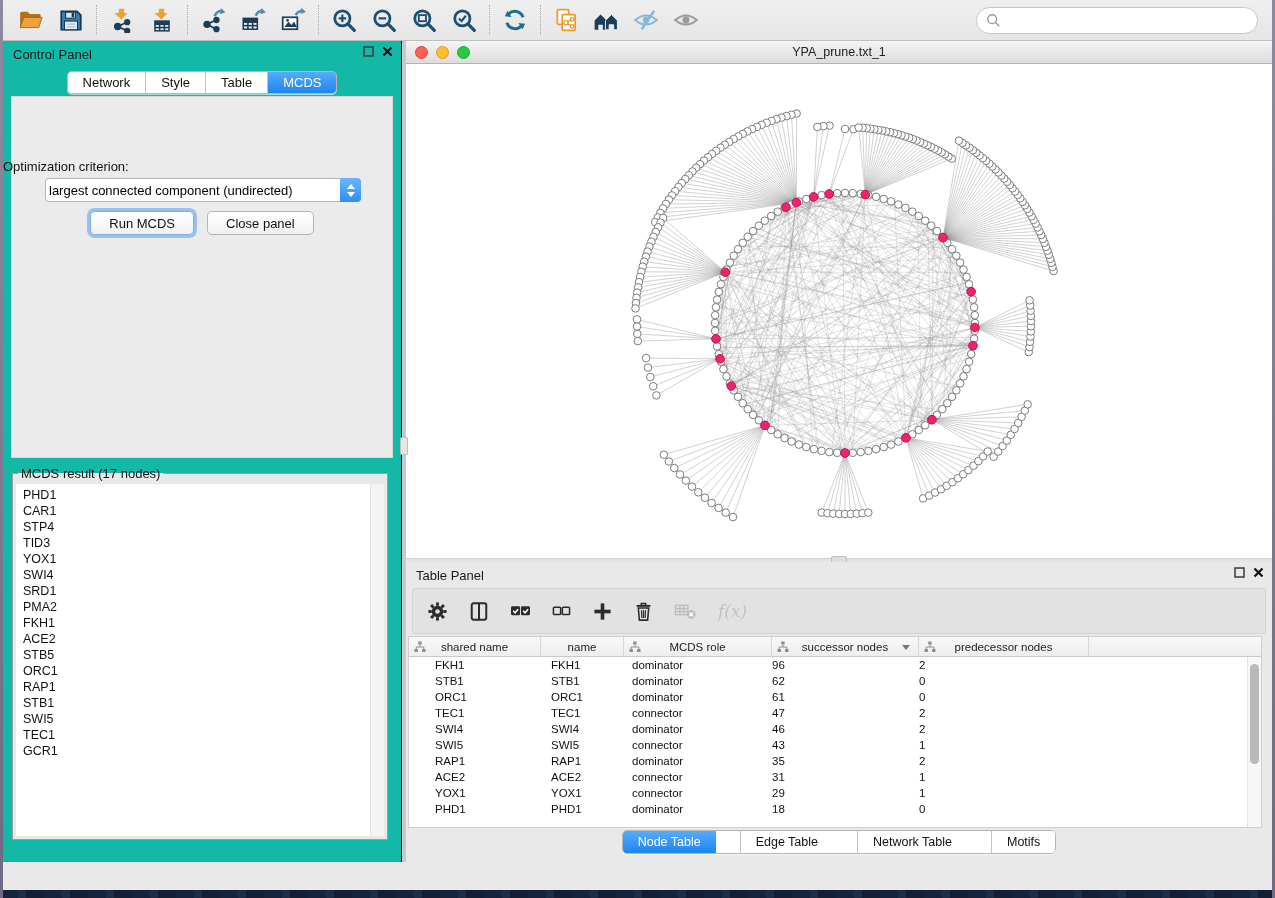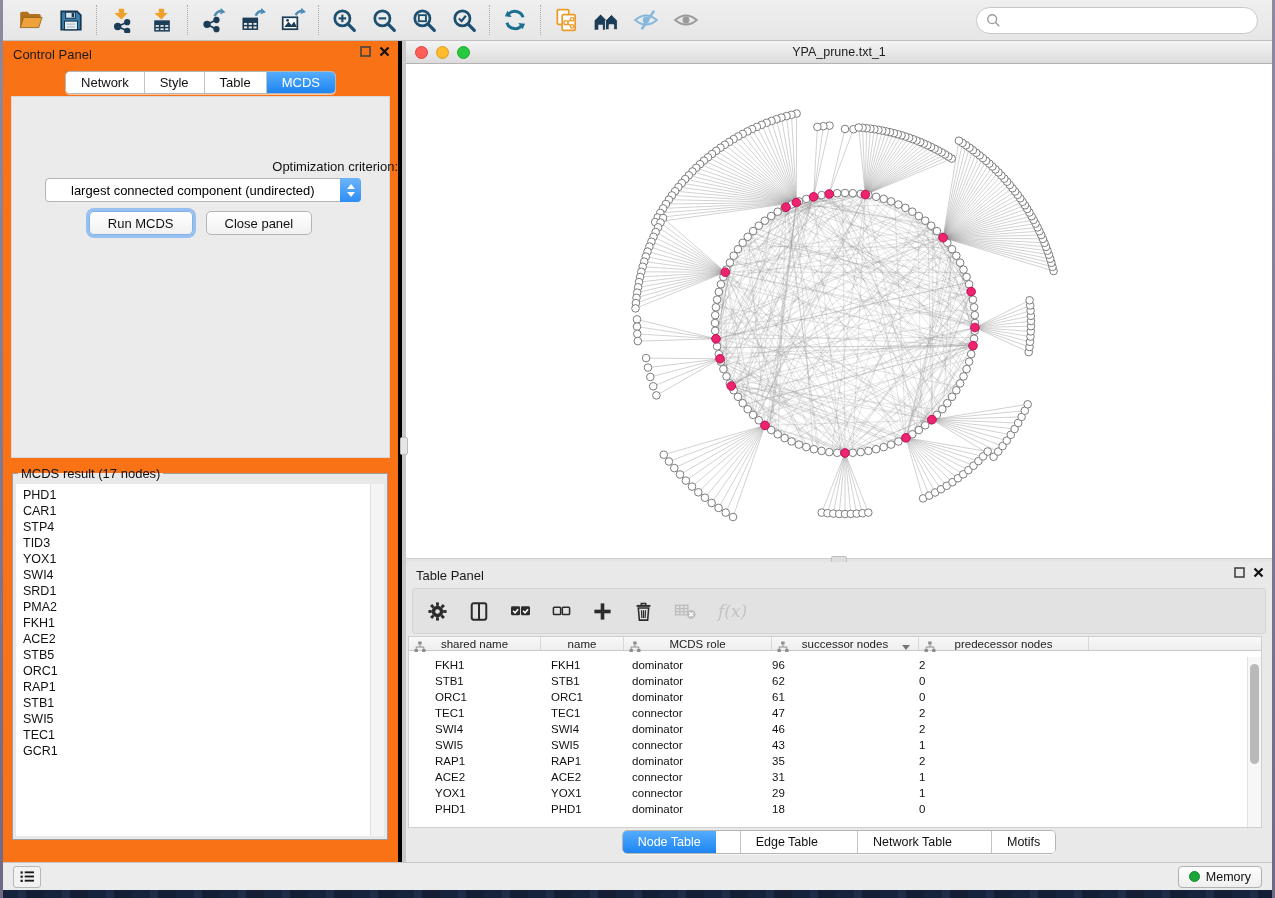--- a/index.html
+++ b/index.html
@@ -13,37 +13,37 @@
   #toolbar { position:absolute; left:3px; right:3px; top:0; height:41px; background:linear-gradient(#efefef,#e6e6e6);
              border-bottom:1px solid #bfbfbf; display:flex; align-items:center; padding-left:8px; z-index:10; }
   .tb-btn { width:40px; height:36px; display:flex; align-items:center; justify-content:center; cursor:default; }
   .tb-btn svg { width:26px; height:26px; }
   .tb-sep { width:1px; height:30px; border-left:1px dotted #a9a9a9; margin:0 5px; }
   #search-box { position:absolute; right:14px; top:7px; width:282px; height:27px; background:#fff;
                 border:1px solid #c7c7c7; border-radius:14px; display:flex; align-items:center; padding-left:9px; }
   #search-box input { border:none; outline:none; flex:1; font-size:13px; background:transparent; margin-left:5px; }
 
   
-  #control-panel { position:absolute; left:3px; top:41px; width:399px; bottom:36px; background:#f97316; border-right:4px solid #000000; }
+  #control-panel { position:absolute; left:3px; top:41px; width:399px; bottom:36px; background:#14b8a6; border-right:1px solid #000000; }
   .panel-header { position:relative; height:26px; display:flex; align-items:center; padding:0 10px; font-size:13px; color:#1a1a1a; }
   .win-btns { position:absolute; right:8px; top:5px; display:flex; gap:8px; align-items:center; }
   .win-btns svg { display:block; }
   .cp-inner { position:absolute; left:8px; right:8px; top:55px; height:362px; background:#ebebeb; border:1px solid #d8d8d8; }
 
   .seg-tabs { display:flex; justify-content:center; }
   #cp-tabs { position:absolute; left:0; right:0; top:30px; height:23px; z-index:5; }
   .seg-group { display:flex; border:1px solid #b5b5b5; border-radius:5px; overflow:hidden; background:#fff; height:23px; box-shadow:0 1px 0 rgba(255,255,255,.6); }
   .seg-btn { padding:0 15px; font-size:13px; line-height:21px; color:#111; background:#fff; border-left:1px solid #c4c4c4; cursor:default; }
   .seg-btn:first-child { border-left:none; }
   .seg-selected { background:linear-gradient(#55acfc,#1d85f1); color:#fff; }
 
-  .opt-label { position:absolute; left:0; right:0; top:118px; text-align:right; font-size:13px; color:#111; }
+  .opt-label { position:absolute; left:0; right:0; top:118px; text-align:left; font-size:13px; color:#111; }
   .dropdown { position:absolute; left:42px; top:137px; width:316px; height:24px; background:#fff; border:1px solid #b3b3b3;
               border-radius:4px; display:flex; align-items:center; font-size:13px; }
-  .dropdown .dd-text { flex:1; padding-left:25px; white-space:nowrap; overflow:hidden; }
+  .dropdown .dd-text { flex:1; padding-left:3px; white-space:nowrap; overflow:hidden; }
   .dd-stepper { width:21px; height:24px; margin:-1px -1px -1px 0; border-radius:0 4px 4px 0;
                 background:linear-gradient(#6db5fb,#2e8df5); display:flex; flex-direction:column; align-items:center; justify-content:center; gap:3px; }
   .dd-up { width:0; height:0; border-left:4px solid transparent; border-right:4px solid transparent; border-bottom:5px solid #fff; }
   .dd-down { width:0; height:0; border-left:4px solid transparent; border-right:4px solid transparent; border-top:5px solid #fff; }
 
   .btn-row { position:absolute; left:0; right:0; top:170px; display:flex; justify-content:center; gap:13px; }
   .mac-btn { font-family:"Liberation Sans",sans-serif; font-size:13px; color:#111; background:linear-gradient(#ffffff,#f1f1f1);
              border:1px solid #b5b5b5; border-radius:5px; height:24px; padding:0 18px; cursor:default; }
   .mac-btn.focused { box-shadow:0 0 0 3px rgba(106,168,243,.65); border-color:#7fb0e8; }
 
@@ -70,21 +70,21 @@
   #h-splitter .grip-h { position:absolute; left:50%; top:-3px; width:16px; height:8px; margin-left:-8px; background:#dedede; border:1px solid #bfbfbf; border-radius:2px; }
 
   
   #table-panel { position:absolute; left:406px; right:3px; top:562px; bottom:36px; background:#e9e9e9; }
   #tp-toolbar { position:absolute; left:6px; right:6px; top:26px; height:46px; background:#e2e2e2; border:1px solid #d4d4d4;
                 border-radius:3px; display:flex; align-items:center; padding-left:14px; gap:21px; }
   #tp-toolbar .tp-ic { display:flex; align-items:center; justify-content:center; }
   .fx-label { font-family:"DejaVu Serif", serif; font-style:italic; font-size:17px; color:#c3c3c3; }
 
   #node-table { position:absolute; left:2px; right:10px; top:74px; height:192px; background:#fff; border:1px solid #cfcfcf; }
-  #t-head { display:flex; height:14px; background:linear-gradient(#f8f8f8,#eeeeee); border-bottom:1px solid #c9c9c9; }
+  #t-head { display:flex; height:20px; background:linear-gradient(#f8f8f8,#eeeeee); border-bottom:1px solid #c9c9c9; }
   .th { position:relative; display:flex; align-items:center; justify-content:center; font-size:11.5px; color:#222;
         border-right:1px solid #d7d7d7; flex:none; }
   .th .tree-ic { position:absolute; left:5px; top:4px; }
   .th-fill { flex:1; border-right:none; }
   .sort-ic { position:absolute; right:8px; top:8px; width:0; height:0; border-left:4px solid transparent; border-right:4px solid transparent; border-top:5px solid #777; }
   #t-body { position:absolute; left:0; right:14px; top:20px; bottom:0; overflow:hidden; }
   .tr { display:flex; height:16px; align-items:center; }
   .td { font-size:11.5px; color:#111; flex:none; white-space:nowrap; }
   .td.c0 { padding-left:26px; }
   .td.c1 { padding-left:10px; }
@@ -1389,35 +1389,15 @@
     <div class="seg-tabs" id="table-tabs">
       <div class="seg-group" id="table-tab-group">
           <div class="seg-btn seg-selected">Node Table</div>
           <div class="seg-btn">Edge Table</div>
           <div class="seg-btn">Network Table</div>
           <div class="seg-btn">Motifs</div>
         </div>
     </div>
   </div>
 
-  <div id="status-bar">
-    <button class="status-left-btn">
-      <svg width="15" height="13" viewBox="0 0 16 14">
-        <g stroke="#1a1a1a" stroke-width="2">
-          <line x1="5" y1="2.5" x2="15" y2="2.5"></line>
-            <line x1="5" y1="7" x2="15" y2="7"></line>
-            <line x1="5" y1="11.5" x2="15" y2="11.5"></line>
-        </g>
-        <g fill="#1a1a1a">
-          <rect x="0.5" y="1.5" width="2.4" height="2.4"></rect>
-            <rect x="0.5" y="6" width="2.4" height="2.4"></rect>
-            <rect x="0.5" y="10.5" width="2.4" height="2.4"></rect>
-        </g>
-      </svg>
-    </button>
-    <button class="memory-btn">
-      <span class="mem-dot"></span>
-      <span>Memory</span>
-    </button>
-  </div>
 
   <div id="desktop-strip"></div>
 </div>
 
 </body></html>

